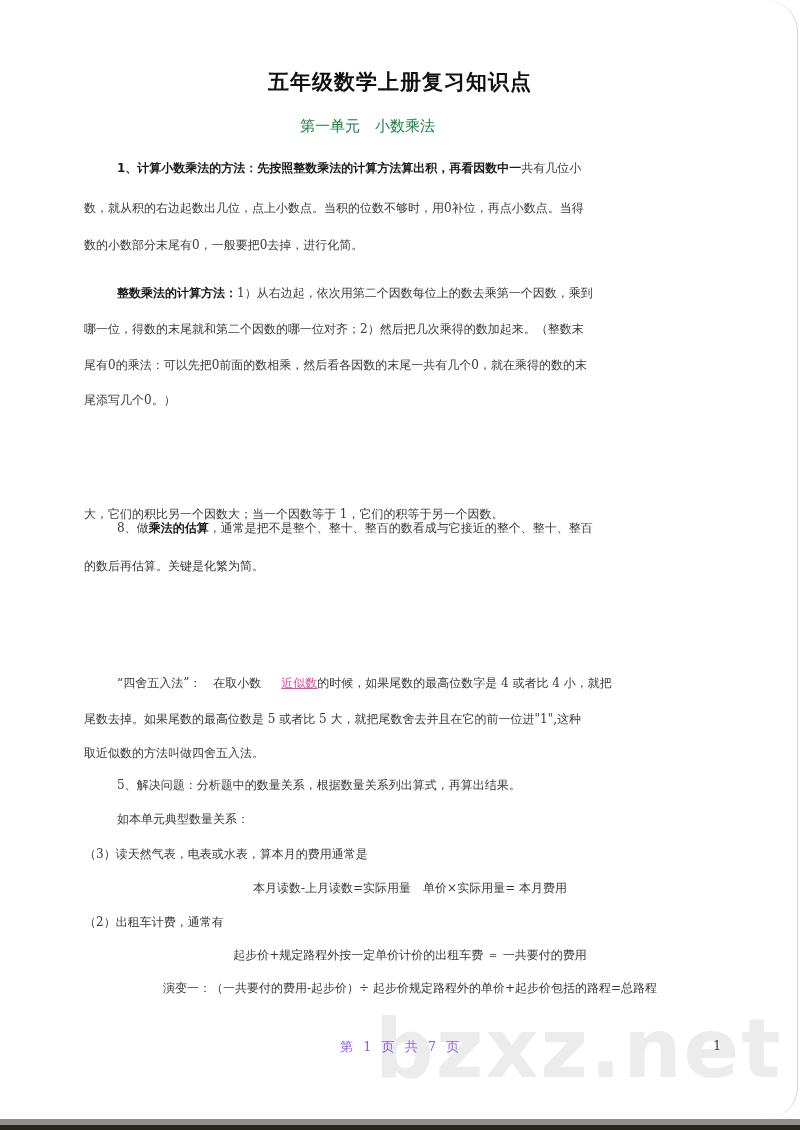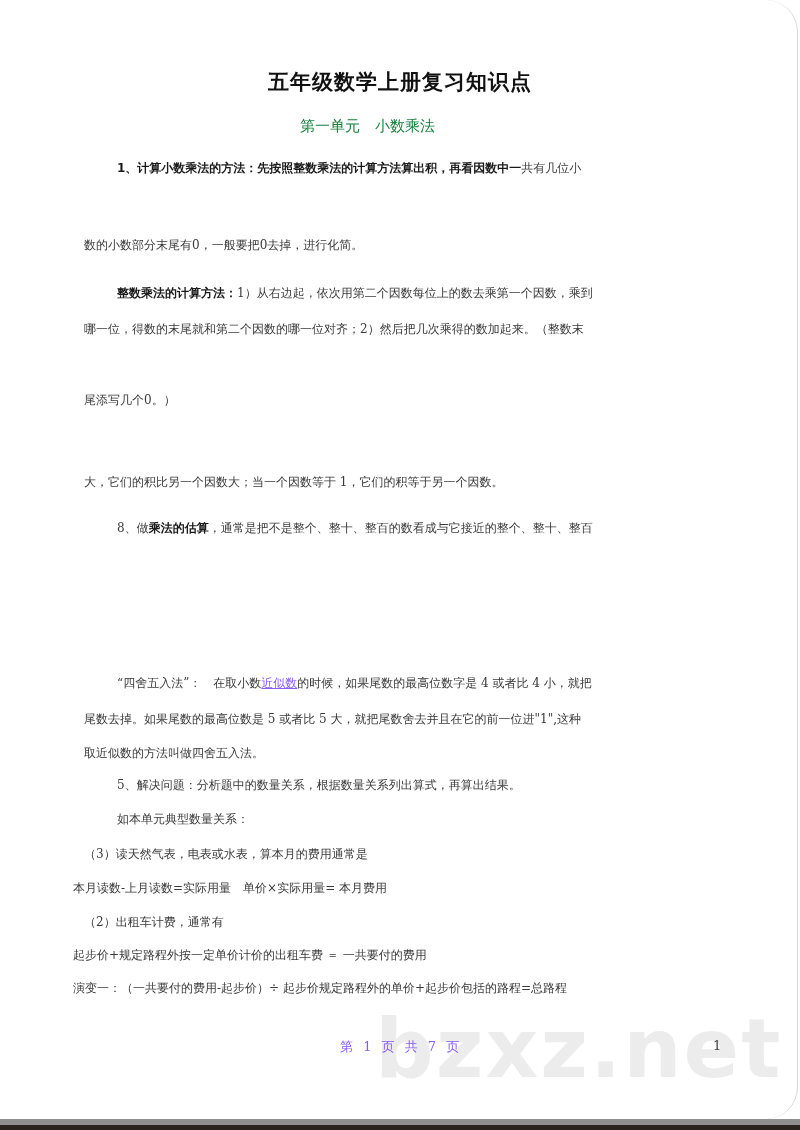--- a/index.html
+++ b/index.html
@@ -21,23 +21,23 @@
   .subtitle {
     position:absolute; top:117px; left:0; width:735px; text-align:center;
     font-family:"DejaVu Sans","Liberation Sans",sans-serif; font-size:15px; color:#15803d;
     word-spacing:8px;
   }
   .line {
     position:absolute; left:84px; width:640px; font-size:12px; white-space:nowrap;
     color:#3a3a3a;
   }
   .line.ind { left:117px; }
-  .line.l2 { left:73px; }
+  .line.l2 { left:90px;text-align:center; }
   .b { font-family:"DejaVu Sans","Liberation Sans",sans-serif; font-weight:bold; color:#1a1a1a; }
-  .link { color:#8b5cf6; text-decoration:underline; }
+  .link { color:#ec4899; text-decoration:underline;margin-left:20px; }
   .footer-left {
     position:absolute; top:1038px; left:340px; font-size:13px; color:#8b5cf6; letter-spacing:3px;
   }
   .footer-right {
     position:absolute; top:1038px; left:713px; font-size:13px; color:#444;
   }
   .watermark {
     position:absolute; top:985px; left:375px;
     font-family:"DejaVu Sans","Liberation Sans",sans-serif; font-weight:bold;
     font-size:82px; color:rgba(200,200,200,0.35); letter-spacing:2px;margin-top:16px;
@@ -50,29 +50,32 @@
   }
 </style>
 </head>
 <body>
 
 <div class="page">
   <div class="title">五年级数学上册复习知识点</div>
   <div class="subtitle">第一单元　小数乘法</div>
 
   <div class="line ind" style="top:160px"><span class="b">1、计算小数乘法的方法：先按照整数乘法的计算方法算出积，再看因数中一</span><span>共有几位小</span></div>
+  <div class="line" style="top:200px">数，就从积的右边起数出几位，点上小数点。当积的位数不够时，用0补位，再点小数点。当得</div>
   <div class="line" style="top:237px">数的小数部分末尾有0，一般要把0去掉，进行化简。</div>
 
   <div class="line ind" style="top:285px"><span class="b">整数乘法的计算方法：</span><span>1）从右边起，依次用第二个因数每位上的数去乘第一个因数，乘到</span></div>
   <div class="line" style="top:321px">哪一位，得数的末尾就和第二个因数的哪一位对齐；2）然后把几次乘得的数加起来。（整数末</div>
+  <div class="line" style="top:357px">尾有0的乘法：可以先把0前面的数相乘，然后看各因数的末尾一共有几个0，就在乘得的数的末</div>
   <div class="line" style="top:392px">尾添写几个0。）</div>
 
-  <div class="line" style="top:474px">大，它们的积比另一个因数大；当一个因数等于 1，它们的积等于另一个因数。</div>
+  <div class="line" style="top:506px">大，它们的积比另一个因数大；当一个因数等于 1，它们的积等于另一个因数。</div>
 
   <div class="line ind" style="top:520px"><span>8、做</span><span class="b">乘法的估算</span><span>，通常是把不是整个、整十、整百的数看成与它接近的整个、整十、整百</span></div>
+  <div class="line" style="top:558px">的数后再估算。关键是化繁为简。</div>
 
 
   <div class="line ind" style="top:675px"><span>“四舍五入法”：　在取小数</span><span class="link">近似数</span><span>的时候，如果尾数的最高位数字是 4 或者比 4 小，就把</span></div>
   <div class="line" style="top:711px">尾数去掉。如果尾数的最高位数是 5 或者比 5 大，就把尾数舍去并且在它的前一位进"1",这种</div>
   <div class="line" style="top:745px">取近似数的方法叫做四舍五入法。</div>
 
   <div class="line ind" style="top:777px">5、解决问题：分析题中的数量关系，根据数量关系列出算式，再算出结果。</div>
   <div class="line ind" style="top:811px">如本单元典型数量关系：</div>
   <div class="line" style="top:846px">（3）读天然气表，电表或水表，算本月的费用通常是</div>
   <div class="line l2" style="top:880px">本月读数-上月读数=实际用量　单价×实际用量= 本月费用</div>

